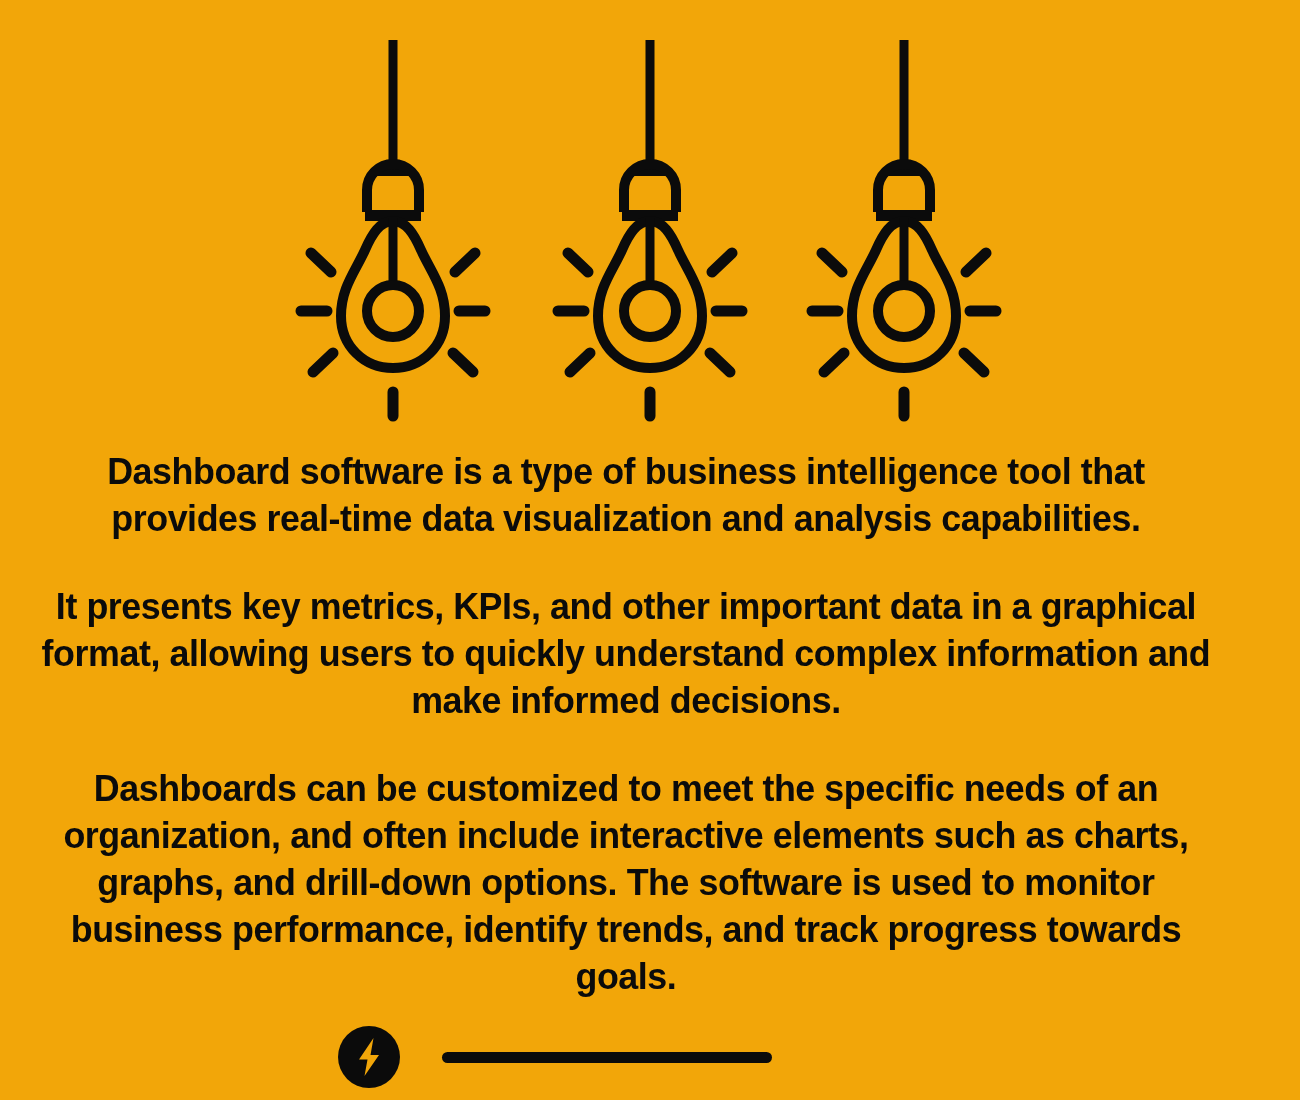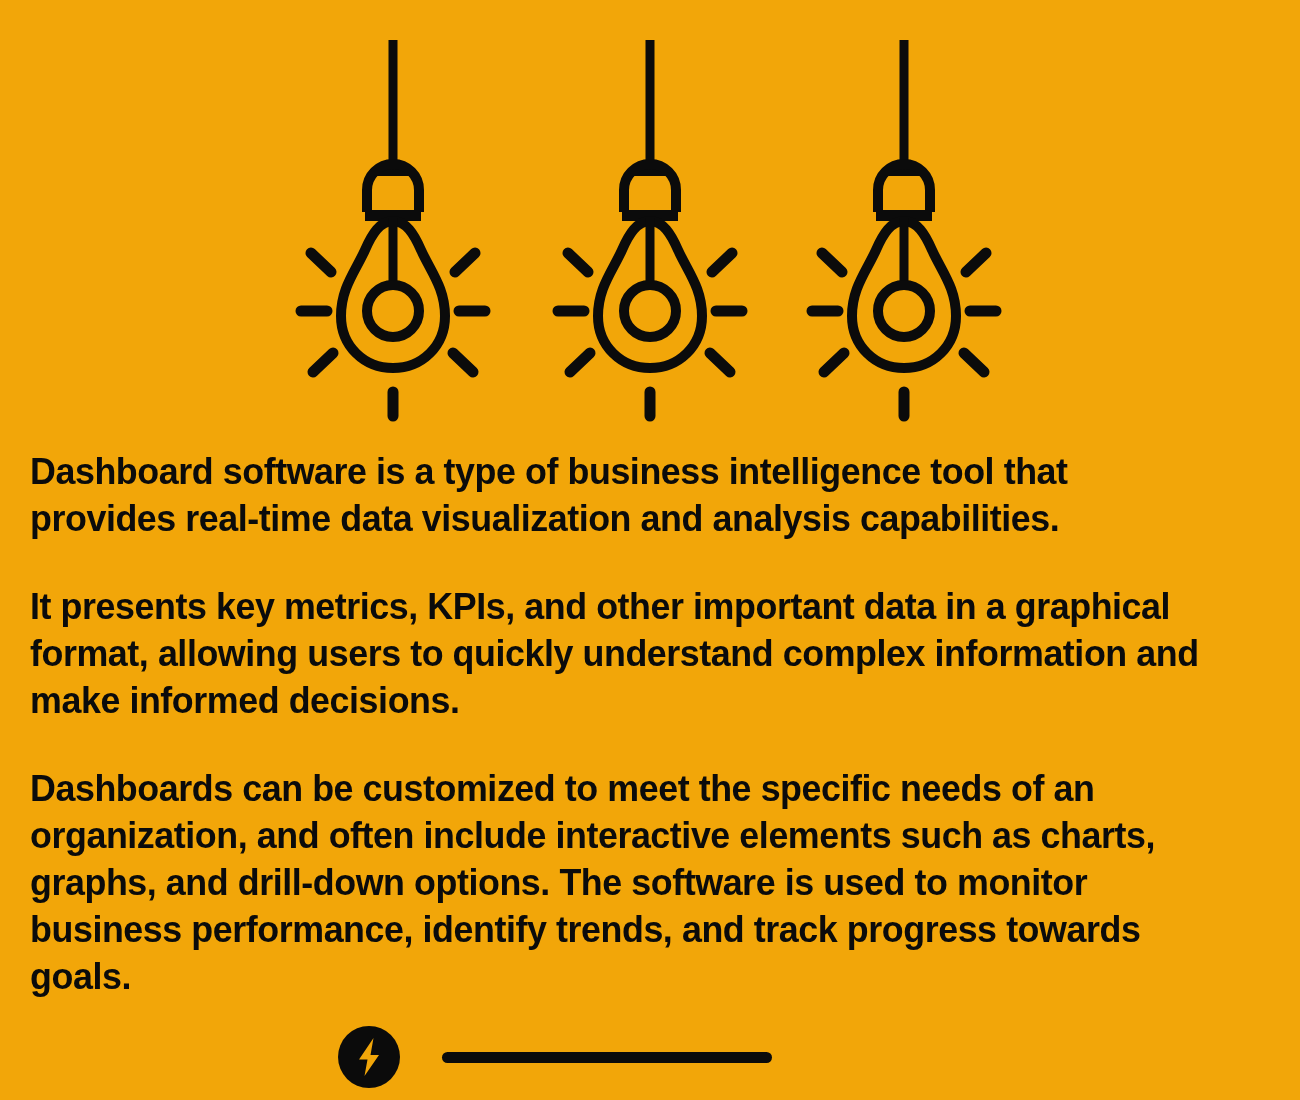--- a/index.html
+++ b/index.html
@@ -12,20 +12,21 @@
     background: #F2A609;
     font-family: "Liberation Sans", sans-serif;
     overflow: hidden;
   }
   .poster {
     position: relative;
     width: 1300px;
     height: 1100px;
     background: #F2A609;
     box-sizing: border-box;
+    text-align: center;
   }
 
   
   .illustration {
     position: absolute;
     left: 0;
     top: 0;
     width: 1300px;
     height: 440px;
   }

